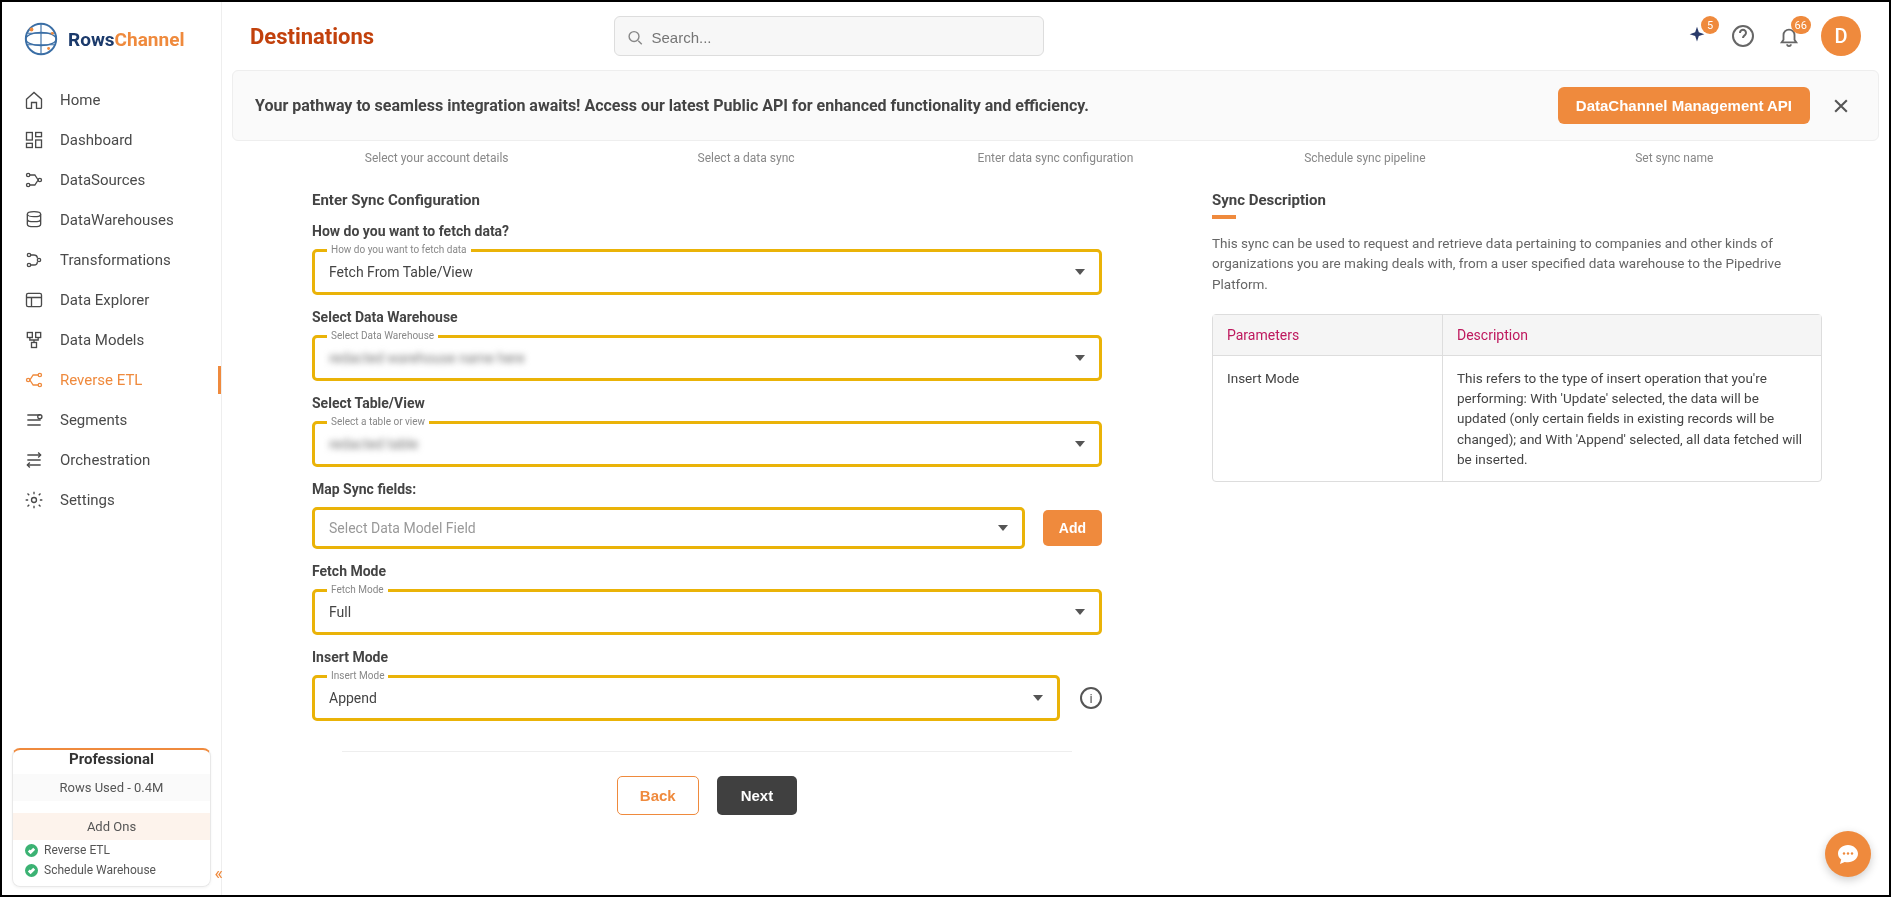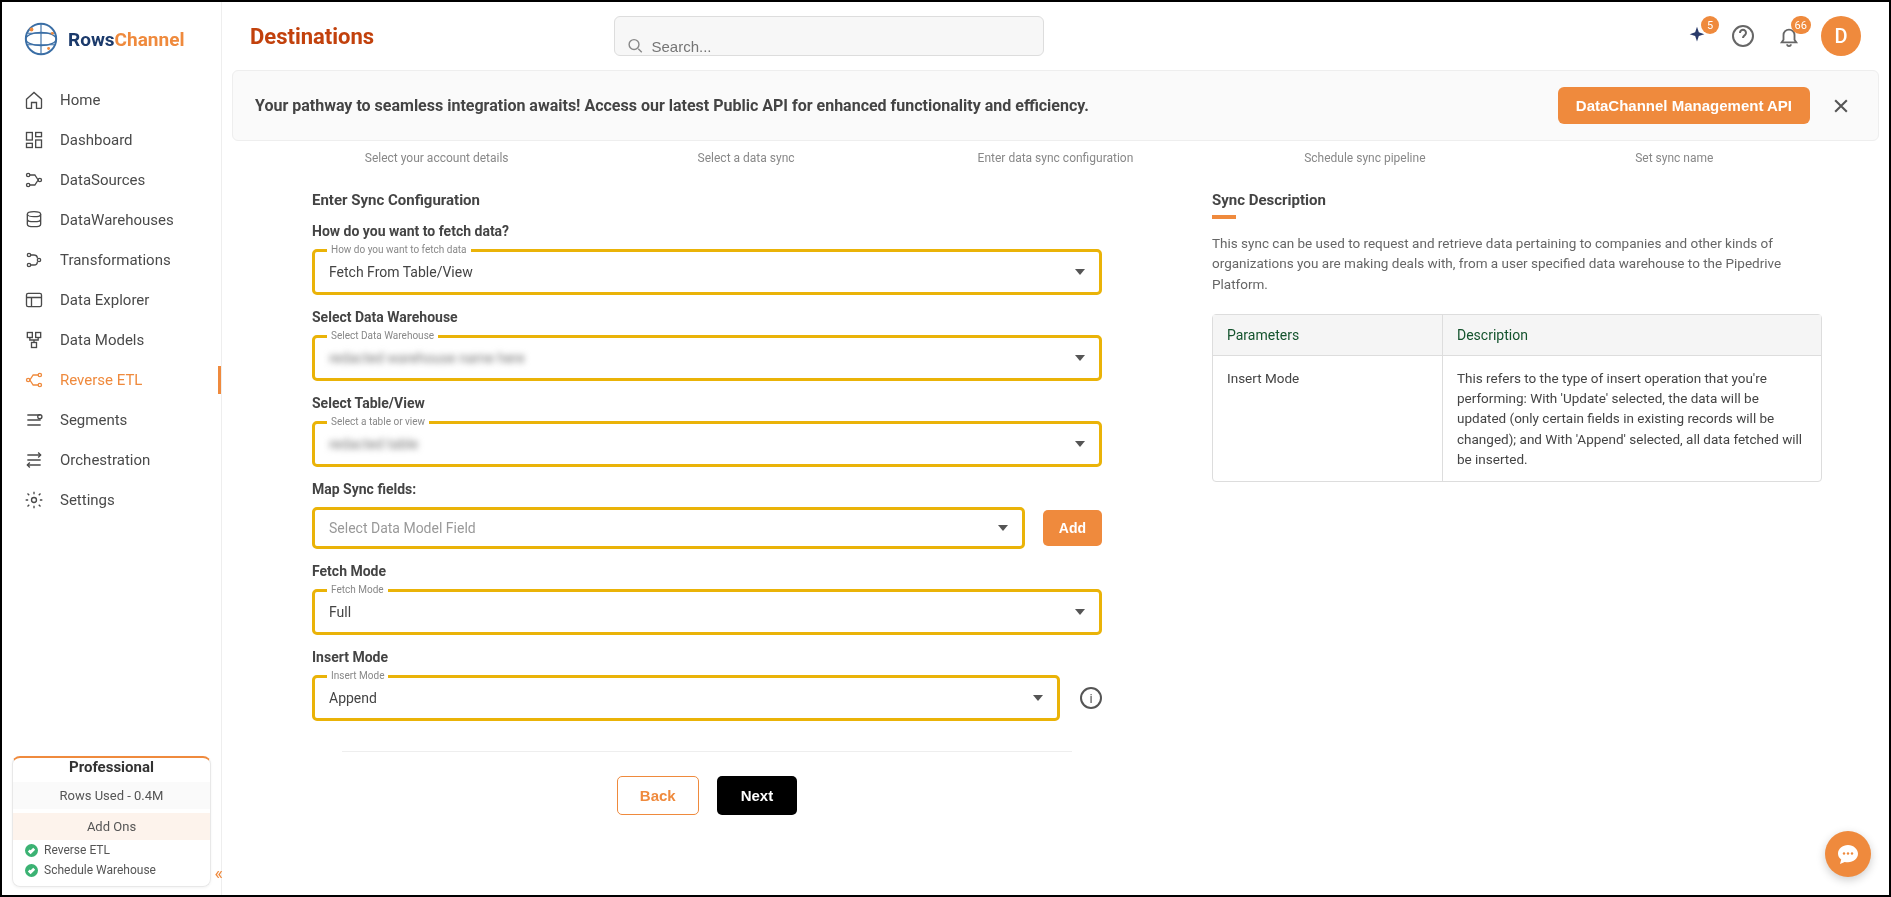--- a/index.html
+++ b/index.html
@@ -16,32 +16,32 @@
 .nav { flex:1; padding-top:4px; }
 .nav-item { display:flex; align-items:center; gap:16px; padding:10px 22px; color:#4a4a4a; font-size:15px; cursor:pointer; position:relative; }
 .nav-item.active { color:#ef8a3d; }
 .nav-item.active::after { content:""; position:absolute; right:0; top:6px; bottom:6px; width:3px; background:#ef8a3d; }
 .nav-icon { width:20px; height:20px; stroke:#4a4a4a; fill:none; stroke-width:1.6; }
 .nav-item.active .nav-icon { stroke:#ef8a3d; }
 
 .plan-card { margin:0 10px 8px; border:1px solid #e8e8e8; border-radius:8px; padding:0 0 6px; box-shadow:0 1px 3px rgba(0,0,0,.05); border-top:2px solid #ef8a3d; }
 .plan-card .plan-name { text-align:center; font-weight:700; color:#333; font-size:15px; padding-bottom:6px; }
 .plan-card .rows { text-align:center; font-size:13px; color:#555; background:#fafafa; padding:6px 0; }
-.plan-card .addons-h { text-align:center; font-size:13px; color:#555; background:#fdf3ec; padding:6px 0; margin-top:4px; }
+.plan-card .addons-h { text-align:center; font-size:13px; color:#555; background:#fdf3ec; padding:6px 0; margin-top:12px; }
 .plan-card .addon { font-size:12px; color:#555; padding:3px 12px; display:flex; align-items:center; gap:6px; }
 .check { width:13px; height:13px; border-radius:50%; background:#3bb273; display:inline-flex; align-items:center; justify-content:center; }
 .check svg { width:9px; height:9px; stroke:#fff; stroke-width:3; fill:none; }
 
 .collapse-btn { position:absolute; right:-2px; bottom:12px; color:#ef8a3d; font-size:18px; cursor:pointer; }
 
 
 .main { flex:1; display:flex; flex-direction:column; overflow:hidden; }
 .topbar { display:flex; align-items:center; padding:14px 28px; gap:20px; }
 .page-title { font-size:22px; font-weight:700; color:#c2410c; }
-.search-box { margin-left:auto; margin-right:400px; width:430px; height:40px; border:1px solid #ddd; background:#f7f7f7; border-radius:6px; display:flex; align-items:flex-end; padding:0 12px; gap:8px; color:#888; }
+.search-box { margin-left:auto; margin-right:400px; width:430px; height:40px; border:1px solid #ddd; background:#f7f7f7; border-radius:6px; display:flex; align-items:flex-start; padding:12px 12px; gap:8px; color:#888; }
 .search-box input { border:none; background:transparent; outline:none; font-size:15px; width:100%; color:#555; }
 .topbar-icons { margin-left:auto; display:flex; align-items:center; gap:18px; }
 .icon-btn { position:relative; width:28px; height:28px; display:flex; align-items:center; justify-content:center; cursor:pointer; color:#555; }
 .badge { position:absolute; top:-6px; right:-8px; min-width:18px; height:18px; padding:0 4px; background:#ef8a3d; color:#fff; font-size:11px; border-radius:9px; display:flex; align-items:center; justify-content:center; }
 .avatar { width:40px; height:40px; border-radius:50%; background:#ef8a3d; color:#fff; display:flex; align-items:center; justify-content:center; font-size:20px; font-weight:500; }
 
 .banner { margin:0 10px; border:1px solid #eee; border-radius:6px; background:#fafafa; padding:16px 22px; display:flex; align-items:center; gap:16px; }
 .banner-text { font-size:16px; font-weight:700; color:#444; flex:1; }
 .banner-btn { background:#ef8a3d; color:#fff; border:none; border-radius:6px; padding:10px 18px; font-size:15px; font-weight:600; cursor:pointer; }
 .banner-close { width:30px; height:30px; display:flex; align-items:center; justify-content:center; cursor:pointer; color:#555; }
@@ -67,28 +67,28 @@
 .map-row .select-wrap { flex:1; height:42px; }
 .add-btn { background:#ef8a3d; color:#fff; border:none; border-radius:5px; padding:10px 16px; font-size:14px; font-weight:600; cursor:pointer; }
 
 .insert-row { display:flex; align-items:center; gap:20px; }
 .insert-row .select-wrap { flex:1; }
 .info-icon { width:22px; height:22px; border:2px solid #555; border-radius:50%; display:flex; align-items:center; justify-content:center; font-size:13px; color:#555; cursor:pointer; }
 
 .divider { border-top:1px solid #eee; margin:30px 30px 24px; }
 .nav-btns { display:flex; justify-content:center; gap:18px; }
 .btn-back { border:1px solid #ef8a3d; background:#fff; color:#ef8a3d; border-radius:5px; padding:10px 22px; font-size:15px; font-weight:600; cursor:pointer; }
-.btn-next { border:none; background:#000000; color:#fff; border-radius:5px; padding:10px 24px; font-size:15px; font-weight:600; cursor:pointer; }
+.btn-next { border:none; background:#404040; color:#fff; border-radius:5px; padding:10px 24px; font-size:15px; font-weight:600; cursor:pointer; }
 
 .desc-h { font-size:15px; font-weight:700; color:#444; margin-bottom:6px; }
 .desc-under { width:24px; height:4px; background:#ef8a3d; margin-bottom:14px; }
 .desc-text { font-size:13.5px; color:#666; line-height:1.5; margin-bottom:20px; }
 .param-table { border:1px solid #ddd; border-radius:4px; }
 .param-table .thead { display:flex; background:#f5f5f5; }
-.param-table .thead div { padding:12px 14px; font-size:14px; color:#14532d; }
+.param-table .thead div { padding:12px 14px; font-size:14px; color:#be185d; }
 .param-table .col1 { width:230px; border-right:1px solid #ddd; }
 .param-table .col2 { flex:1; }
 .param-table .trow { display:flex; border-top:1px solid #ddd; }
 .param-table .trow div { padding:12px 14px; font-size:13.5px; color:#444; line-height:1.5; }
 
 .chat-fab { position:absolute; bottom:18px; right:18px; width:46px; height:46px; border-radius:50%; background:#ef8a3d; display:flex; align-items:center; justify-content:center; cursor:pointer; box-shadow:0 3px 10px rgba(0,0,0,.2); }
 .chat-fab svg { width:24px; height:24px; fill:#fff; }
 </style>
 </head>
 <body>

